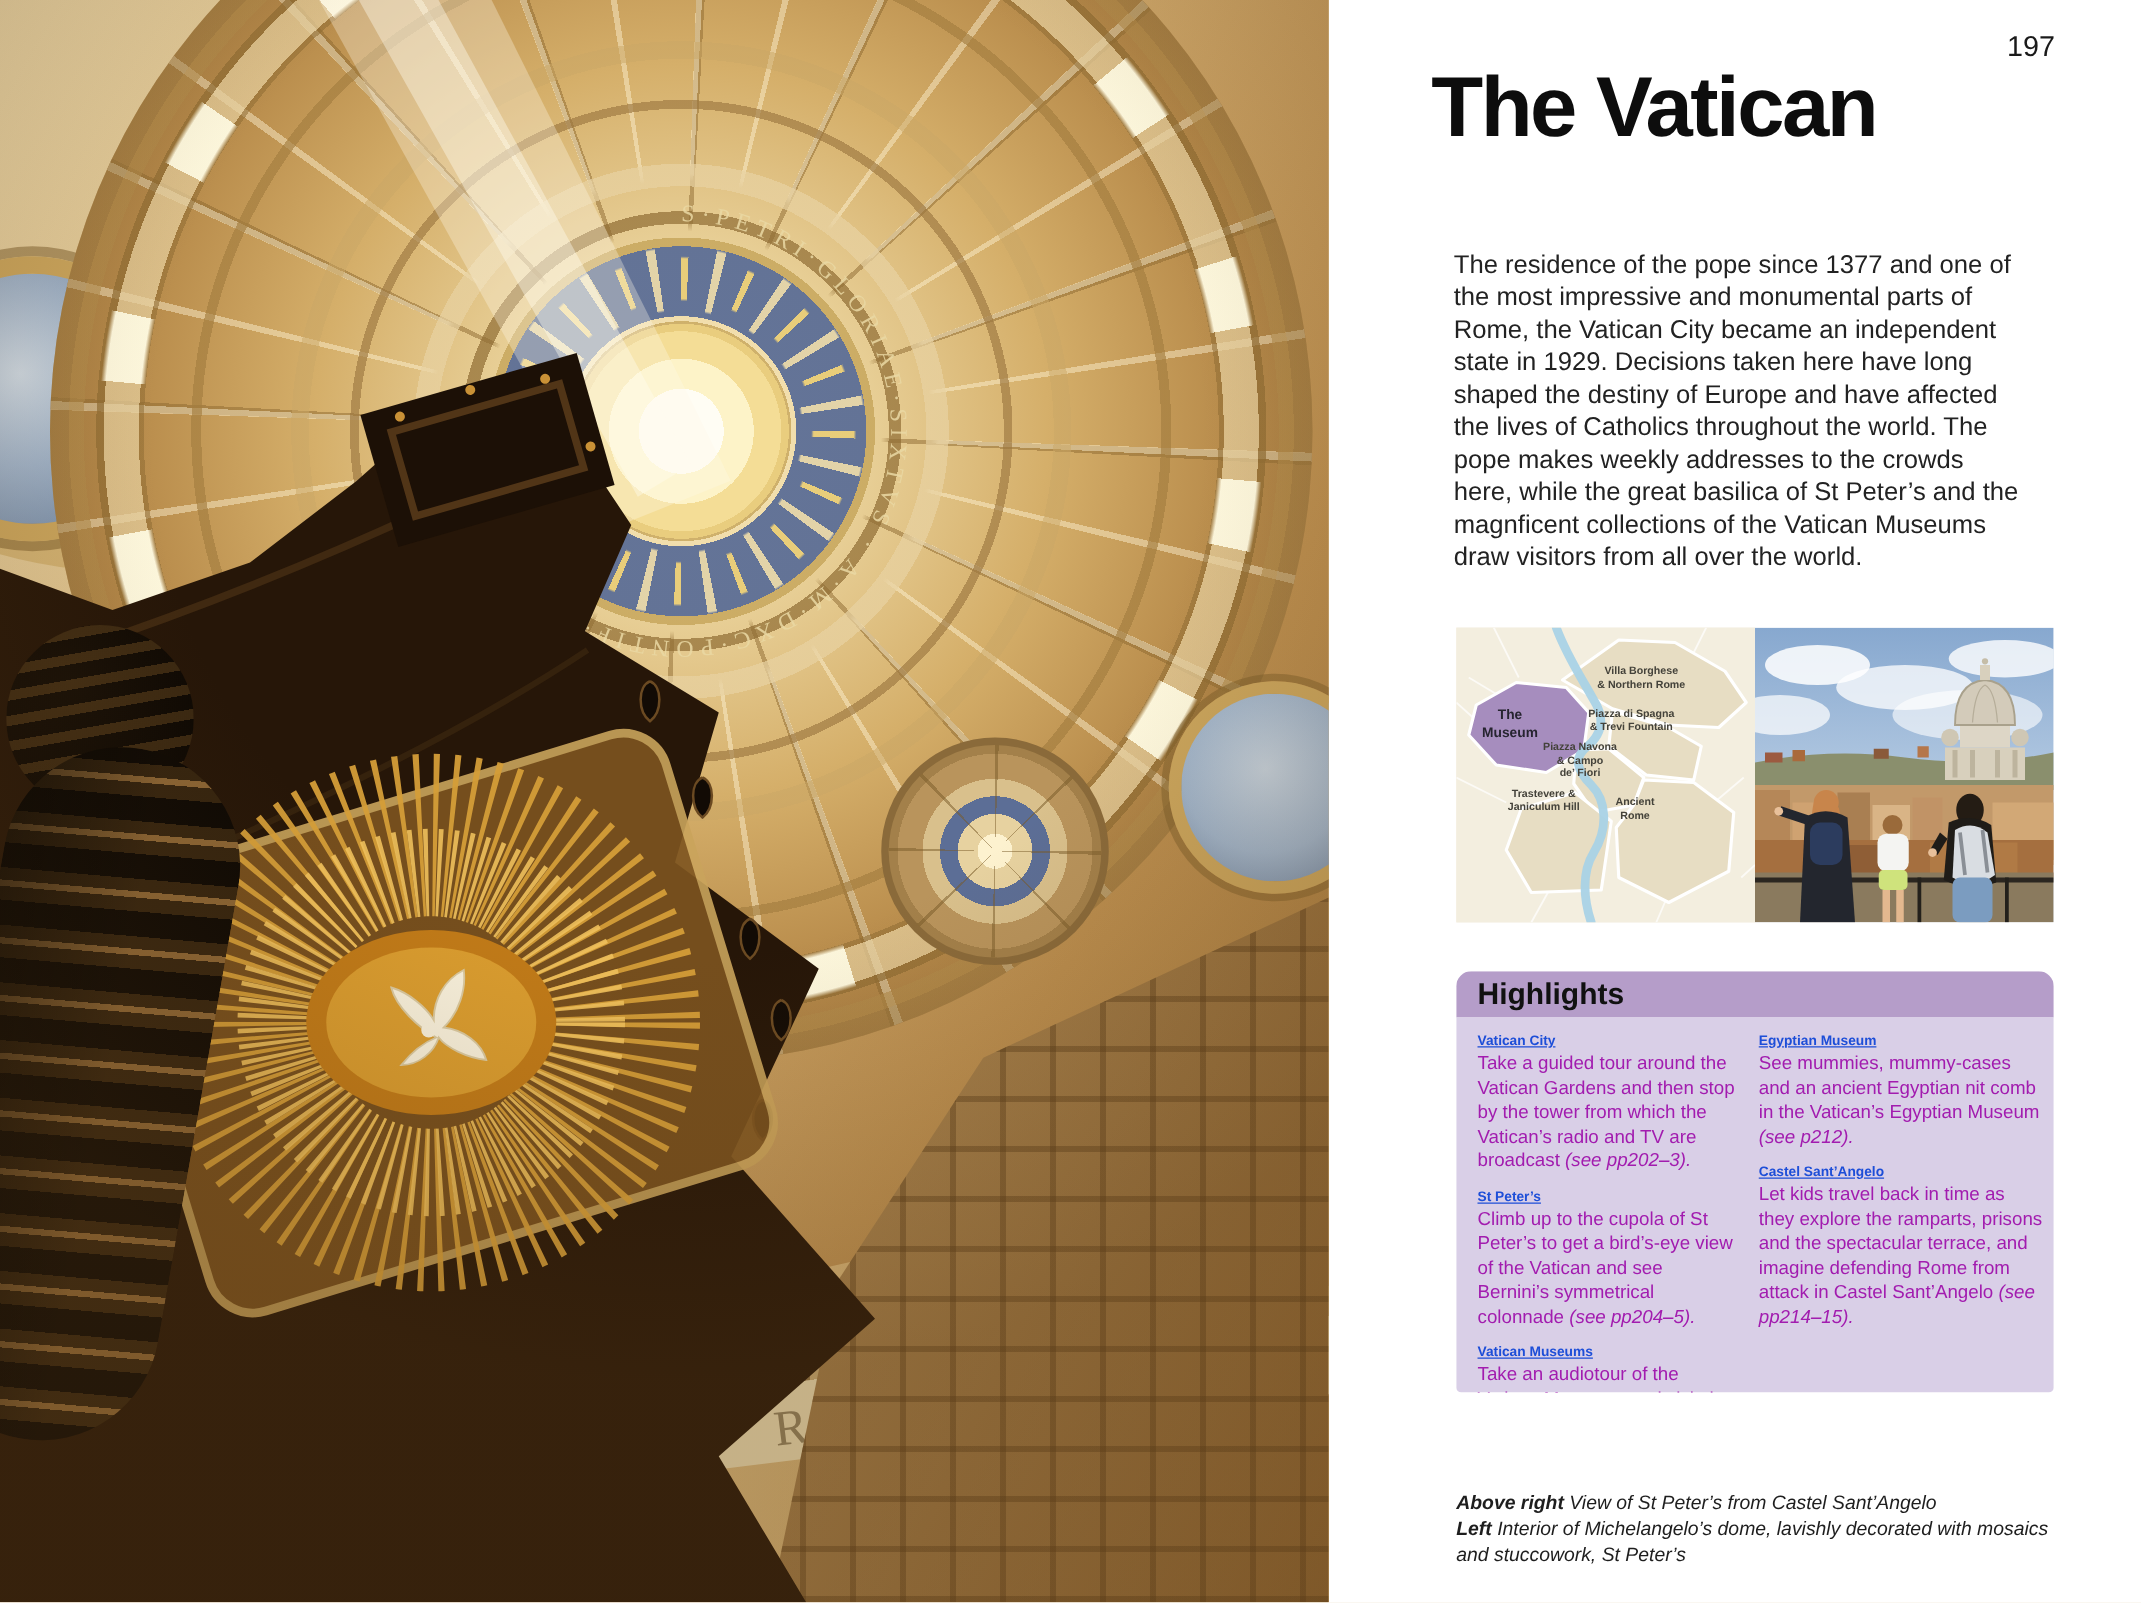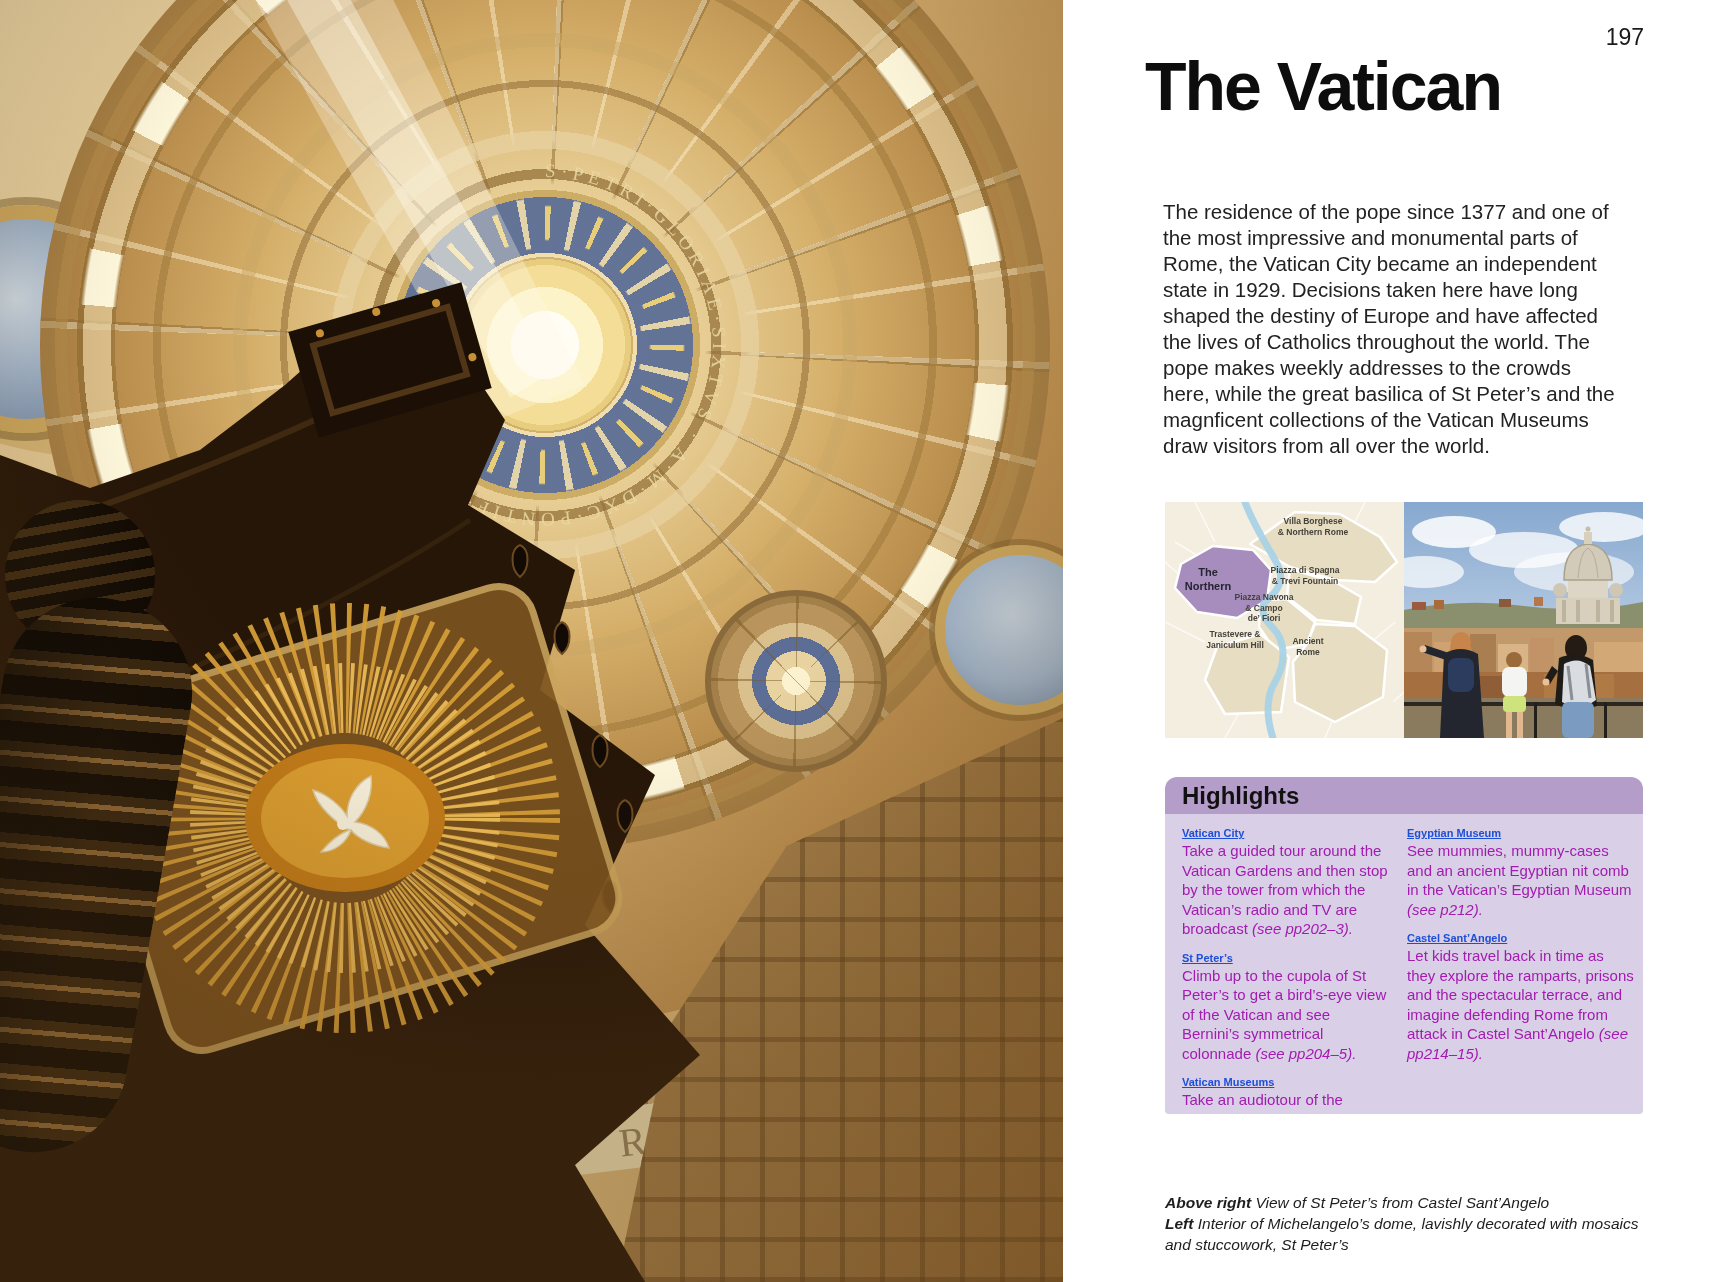--- a/index.html
+++ b/index.html
@@ -78,21 +78,21 @@
   
   .page-number{position:absolute;top:24px;right:69px;font-size:23px;color:#1a1a1a;}
   .page-title{position:absolute;left:1145px;top:52px;font-size:68px;font-weight:700;letter-spacing:-2px;color:#0d0d0d;margin:0;line-height:1;}
   .intro{position:absolute;left:1163px;top:178px;width:452px;font-size:20.5px;line-height:26px;color:#222;}
 
   .map-photo-row{position:absolute;left:1165px;top:502px;width:478px;height:236px;display:flex;}
   .map{position:relative;width:239px;height:236px;background:#f3eedf;overflow:hidden;}
   .map-label{position:absolute;transform:translate(-50%,-50%);white-space:pre-line;text-align:center;
     font-size:8.5px;font-weight:700;color:#44423a;line-height:1.25;}
   .lbl-vatican{left:43px;top:78px;font-size:11px;color:#262430;}
-  .lbl-villa{left:148px;top:25px;}
+  .lbl-villa{left:148px;top:40px;}
   .lbl-spagna{left:140px;top:74px;}
   .lbl-navona{left:99px;top:106px;}
   .lbl-trastevere{left:70px;top:138px;}
   .lbl-ancient{left:143px;top:145px;}
   .view-photo{position:relative;width:239px;height:236px;overflow:hidden;}
 
   .highlights{position:absolute;left:1165px;top:777px;width:478px;height:337px;border-radius:12px 12px 4px 4px;overflow:hidden;}
   .hl-header{height:37px;background:#b59dc9;display:flex;align-items:center;padding-left:17px;}
   .hl-header h2{margin:0;font-size:24px;font-weight:700;color:#111;}
   .hl-body{position:absolute;top:37px;left:0;right:0;bottom:0;background:#d9cfe7;display:flex;padding:13px 8px 0 17px;box-sizing:border-box;}
@@ -208,21 +208,21 @@
           <path d="M85,42 L130,10 L175,12 L215,35 L232,60 L210,80 L170,78 L125,65 Z"></path>
           <path d="M125,67 L170,80 L196,95 L190,122 L152,118 L122,95 Z"></path>
           <path d="M96,98 L122,97 L150,120 L142,142 L110,148 L94,125 Z"></path>
           <path d="M150,122 L190,124 L222,148 L218,195 L170,220 L130,200 L128,160 L142,142 Z"></path>
           <path d="M52,145 L95,132 L124,155 L116,210 L60,212 L40,178 Z"></path>
         </g>
         <path d="M16,62 L48,44 L88,48 L106,68 L102,98 L72,116 L32,110 L10,86 Z" fill="#a68dbe" stroke="#ffffff" stroke-width="2.5" stroke-linejoin="round"></path>
         <path d="M80,0 C88,22 100,40 110,58 C120,74 116,86 104,96 C94,104 96,114 108,126 C120,138 122,160 110,180 C100,196 102,218 108,236" fill="none" stroke="#a9d2e6" stroke-width="7" stroke-linecap="round" opacity="0.95"></path>
       </svg>
       <div class="map-label lbl-vatican">The
-Northern</div>
+Museum</div>
       <div class="map-label lbl-villa">Villa Borghese
 &amp; Northern Rome</div>
       <div class="map-label lbl-spagna">Piazza di Spagna
 &amp; Trevi Fountain</div>
       <div class="map-label lbl-navona">Piazza Navona
 &amp; Campo
 de’ Fiori</div>
       <div class="map-label lbl-trastevere">Trastevere &amp;
 Janiculum Hill</div>
       <div class="map-label lbl-ancient">Ancient

